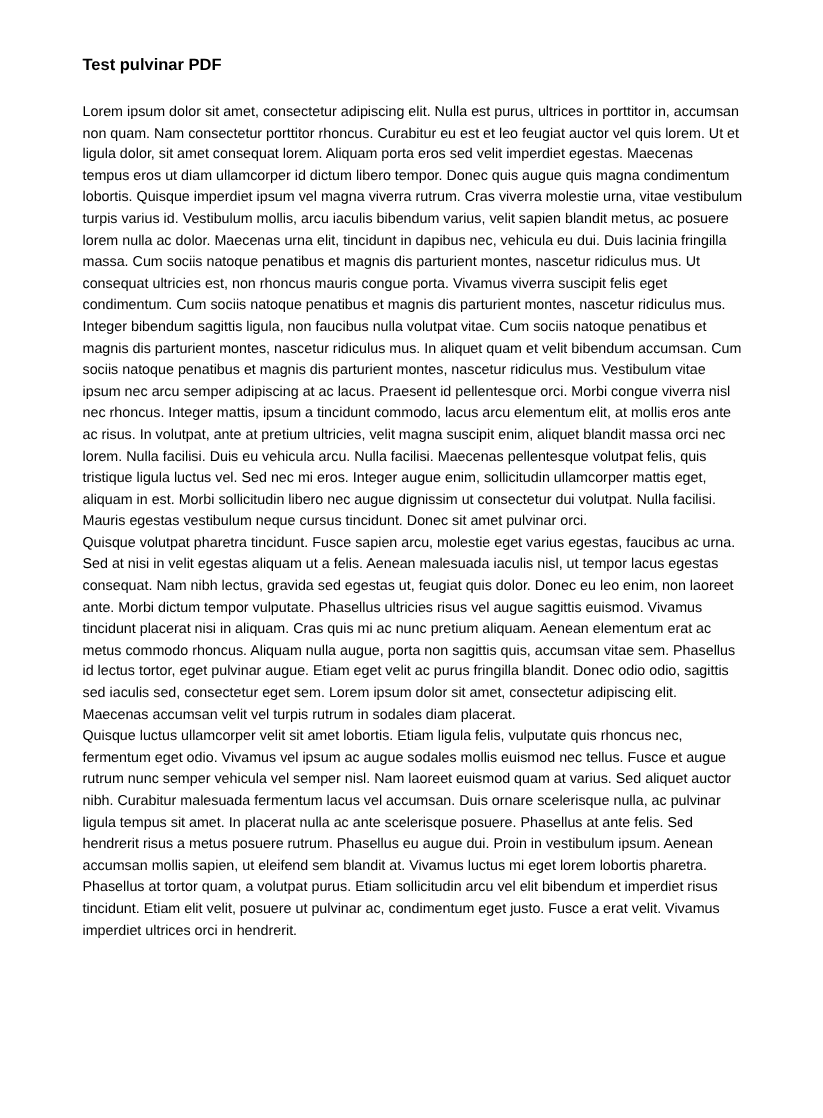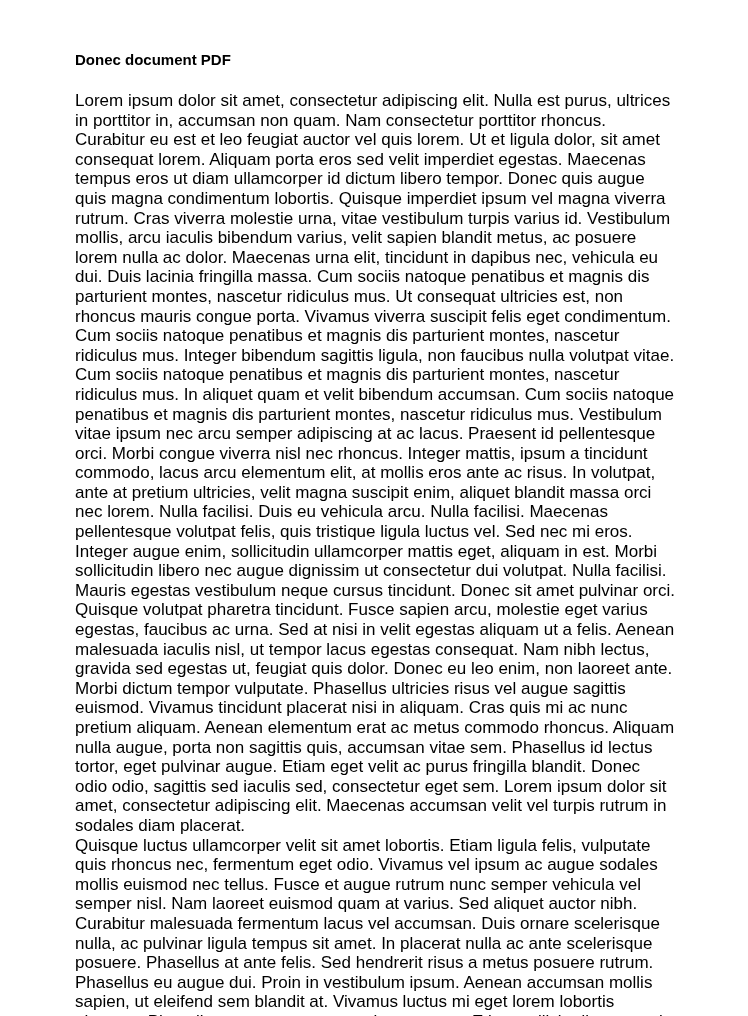--- a/index.html
+++ b/index.html
@@ -23,32 +23,32 @@
     width: 600px;
   }
   .title {
     font-size: 15px;
     font-weight: 700;
     line-height: 20px;
     margin: 0 0 21px 0;
     color: #000000;
   }
   .para {
-    font-size: 17px;
+    font-size: 13px;
     line-height: 19.6px;
     margin: 0;
     text-align: left;
     color: #000000;
     letter-spacing: 0;
     word-spacing: 0;
   }
 </style>
 </head>
 <body>
 
 <div class="page">
   <div class="content">
-    <h1 class="title">Donec document PDF</h1>
+    <h1 class="title">Test pulvinar PDF</h1>
     <p class="para">Lorem ipsum dolor sit amet, consectetur adipiscing elit. Nulla est purus, ultrices in porttitor in, accumsan non quam. Nam consectetur porttitor rhoncus. Curabitur eu est et leo feugiat auctor vel quis lorem. Ut et ligula dolor, sit amet consequat lorem. Aliquam porta eros sed velit imperdiet egestas. Maecenas tempus eros ut diam ullamcorper id dictum libero tempor. Donec quis augue quis magna condimentum lobortis. Quisque imperdiet ipsum vel magna viverra rutrum. Cras viverra molestie urna, vitae vestibulum turpis varius id. Vestibulum mollis, arcu iaculis bibendum varius, velit sapien blandit metus, ac posuere lorem nulla ac dolor. Maecenas urna elit, tincidunt in dapibus nec, vehicula eu dui. Duis lacinia fringilla massa. Cum sociis natoque penatibus et magnis dis parturient montes, nascetur ridiculus mus. Ut consequat ultricies est, non rhoncus mauris congue porta. Vivamus viverra suscipit felis eget condimentum. Cum sociis natoque penatibus et magnis dis parturient montes, nascetur ridiculus mus. Integer bibendum sagittis ligula, non faucibus nulla volutpat vitae. Cum sociis natoque penatibus et magnis dis parturient montes, nascetur ridiculus mus. In aliquet quam et velit bibendum accumsan. Cum sociis natoque penatibus et magnis dis parturient montes, nascetur ridiculus mus. Vestibulum vitae ipsum nec arcu semper adipiscing at ac lacus. Praesent id pellentesque orci. Morbi congue viverra nisl nec rhoncus. Integer mattis, ipsum a tincidunt commodo, lacus arcu elementum elit, at mollis eros ante ac risus. In volutpat, ante at pretium ultricies, velit magna suscipit enim, aliquet blandit massa orci nec lorem. Nulla facilisi. Duis eu vehicula arcu. Nulla facilisi. Maecenas pellentesque volutpat felis, quis tristique ligula luctus vel. Sed nec mi eros. Integer augue enim, sollicitudin ullamcorper mattis eget, aliquam in est. Morbi sollicitudin libero nec augue dignissim ut consectetur dui volutpat. Nulla facilisi. Mauris egestas vestibulum neque cursus tincidunt. Donec sit amet pulvinar orci.</p>
     <p class="para">Quisque volutpat pharetra tincidunt. Fusce sapien arcu, molestie eget varius egestas, faucibus ac urna. Sed at nisi in velit egestas aliquam ut a felis. Aenean malesuada iaculis nisl, ut tempor lacus egestas consequat. Nam nibh lectus, gravida sed egestas ut, feugiat quis dolor. Donec eu leo enim, non laoreet ante. Morbi dictum tempor vulputate. Phasellus ultricies risus vel augue sagittis euismod. Vivamus tincidunt placerat nisi in aliquam. Cras quis mi ac nunc pretium aliquam. Aenean elementum erat ac metus commodo rhoncus. Aliquam nulla augue, porta non sagittis quis, accumsan vitae sem. Phasellus id lectus tortor, eget pulvinar augue. Etiam eget velit ac purus fringilla blandit. Donec odio odio, sagittis sed iaculis sed, consectetur eget sem. Lorem ipsum dolor sit amet, consectetur adipiscing elit. Maecenas accumsan velit vel turpis rutrum in sodales diam placerat.</p>
     <p class="para">Quisque luctus ullamcorper velit sit amet lobortis. Etiam ligula felis, vulputate quis rhoncus nec, fermentum eget odio. Vivamus vel ipsum ac augue sodales mollis euismod nec tellus. Fusce et augue rutrum nunc semper vehicula vel semper nisl. Nam laoreet euismod quam at varius. Sed aliquet auctor nibh. Curabitur malesuada fermentum lacus vel accumsan. Duis ornare scelerisque nulla, ac pulvinar ligula tempus sit amet. In placerat nulla ac ante scelerisque posuere. Phasellus at ante felis. Sed hendrerit risus a metus posuere rutrum. Phasellus eu augue dui. Proin in vestibulum ipsum. Aenean accumsan mollis sapien, ut eleifend sem blandit at. Vivamus luctus mi eget lorem lobortis pharetra. Phasellus at tortor quam, a volutpat purus. Etiam sollicitudin arcu vel elit bibendum et imperdiet risus tincidunt. Etiam elit velit, posuere ut pulvinar ac, condimentum eget justo. Fusce a erat velit. Vivamus imperdiet ultrices orci in hendrerit.</p>
   </div>
 </div>
 
 </body></html>

